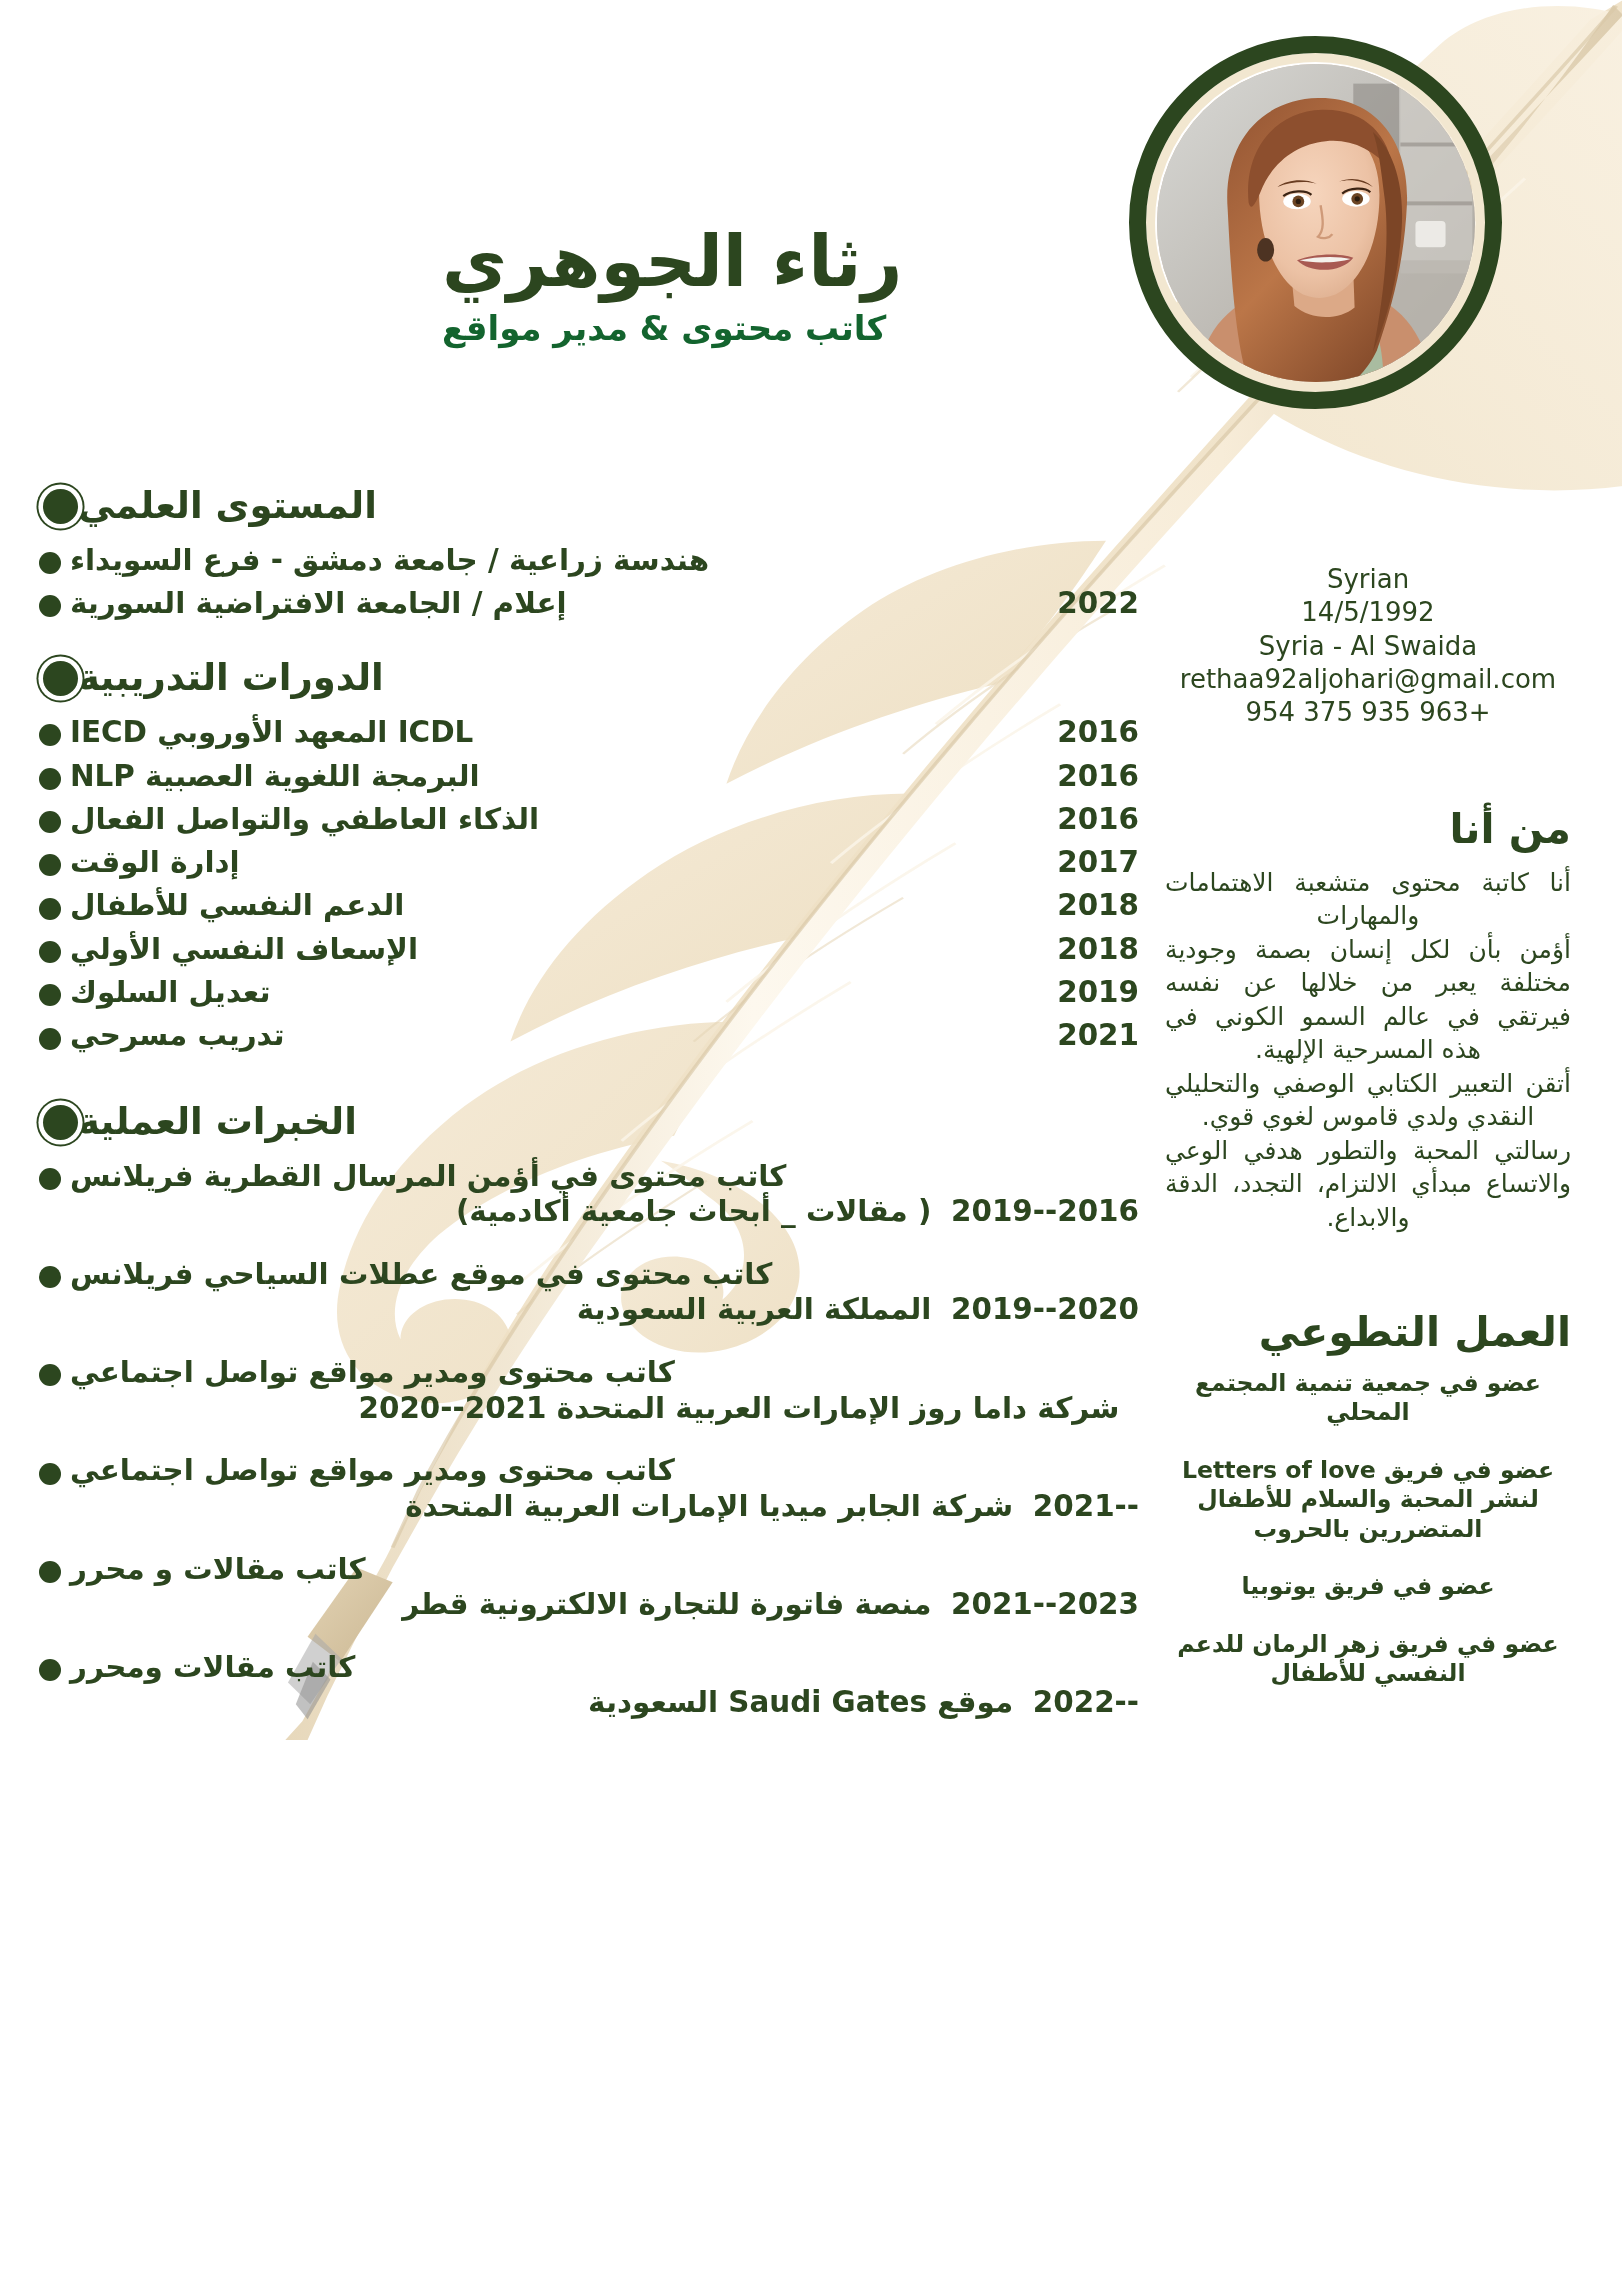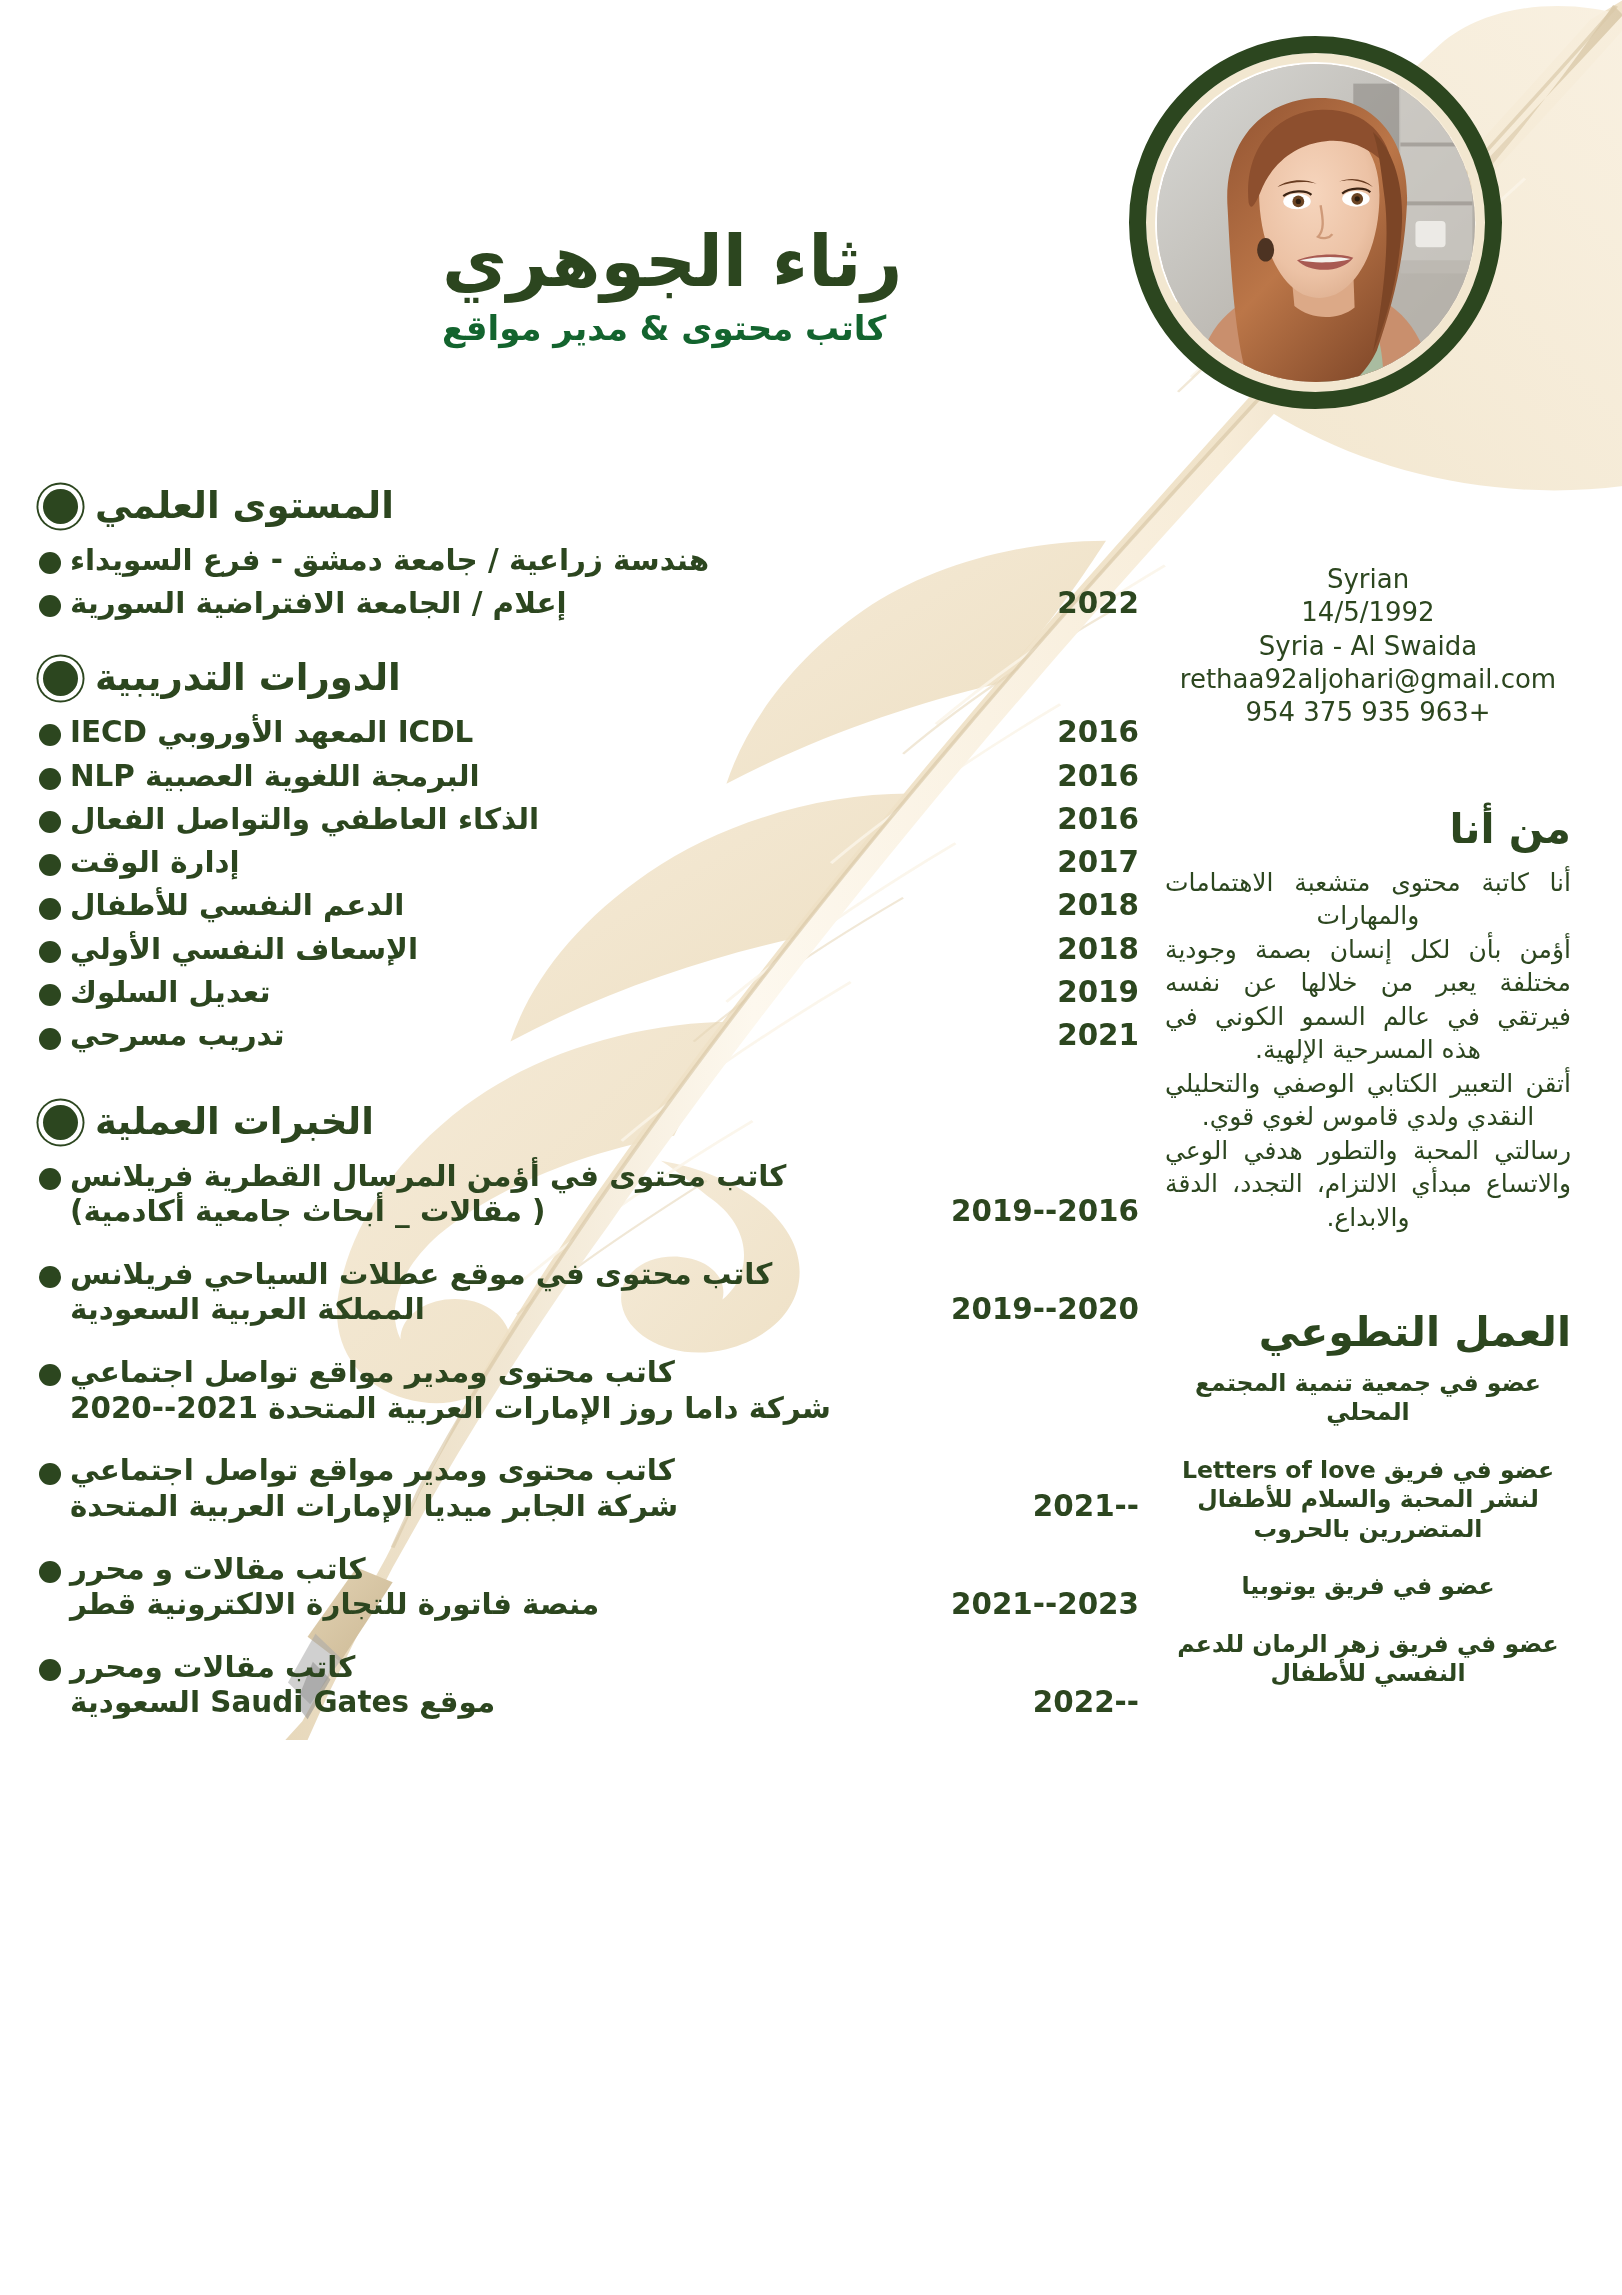--- a/index.html
+++ b/index.html
@@ -81,21 +81,21 @@
   .vol-item{
     font-size:23.6px;font-weight:700;color:#2c461f;line-height:1.26;
     margin:0 0 27.5px 0;text-align:center;direction:rtl;
   }
 
   
   .main-col{position:absolute;right:484px;left:39px;top:487px;z-index:6;}
 
   .sec-head-row{
     display:flex;flex-direction:row-reverse;align-items:center;
-    justify-content:flex-start;gap:17px;direction:rtl;
+    justify-content:flex-start;direction:rtl;
     margin:0 0 17px 0;
   }
   .sec-bullet{
     flex:0 0 auto;width:35px;height:35px;border-radius:50%;
     background:#2c461f;box-shadow:0 0 0 4.6px #ffffff,0 0 0 6.5px #2c461f;
     margin-left:3.9px;
   }
   .sec-title{
     font-size:37px;font-weight:700;color:#2c461f;line-height:1.05;
     white-space:nowrap;
@@ -117,21 +117,21 @@
   .entry-title{
     font-size:29.4px;font-weight:700;color:#2c461f;line-height:1.16;
     text-align:right;
   }
   .entry-year{
     font-size:29.4px;font-weight:700;color:#2c461f;line-height:1.16;
     white-space:nowrap;direction:ltr;flex:0 0 auto;
   }
   .entry-sub-row{
     display:flex;flex-direction:row-reverse;align-items:baseline;
-    justify-content:space-between;gap:19.6px;direction:rtl;margin-top:1.3px;
+    justify-content:flex-end;gap:19.6px;direction:rtl;margin-top:1.3px;
   }
   .entry-sub{
     font-size:29.4px;font-weight:700;color:#2c461f;line-height:1.16;
     text-align:right;
   }
 
   .sec-gap{height:30px;}
   .sec-gap-lg{height:41px;}
   .exp-gap{height:19.6px;}
 

